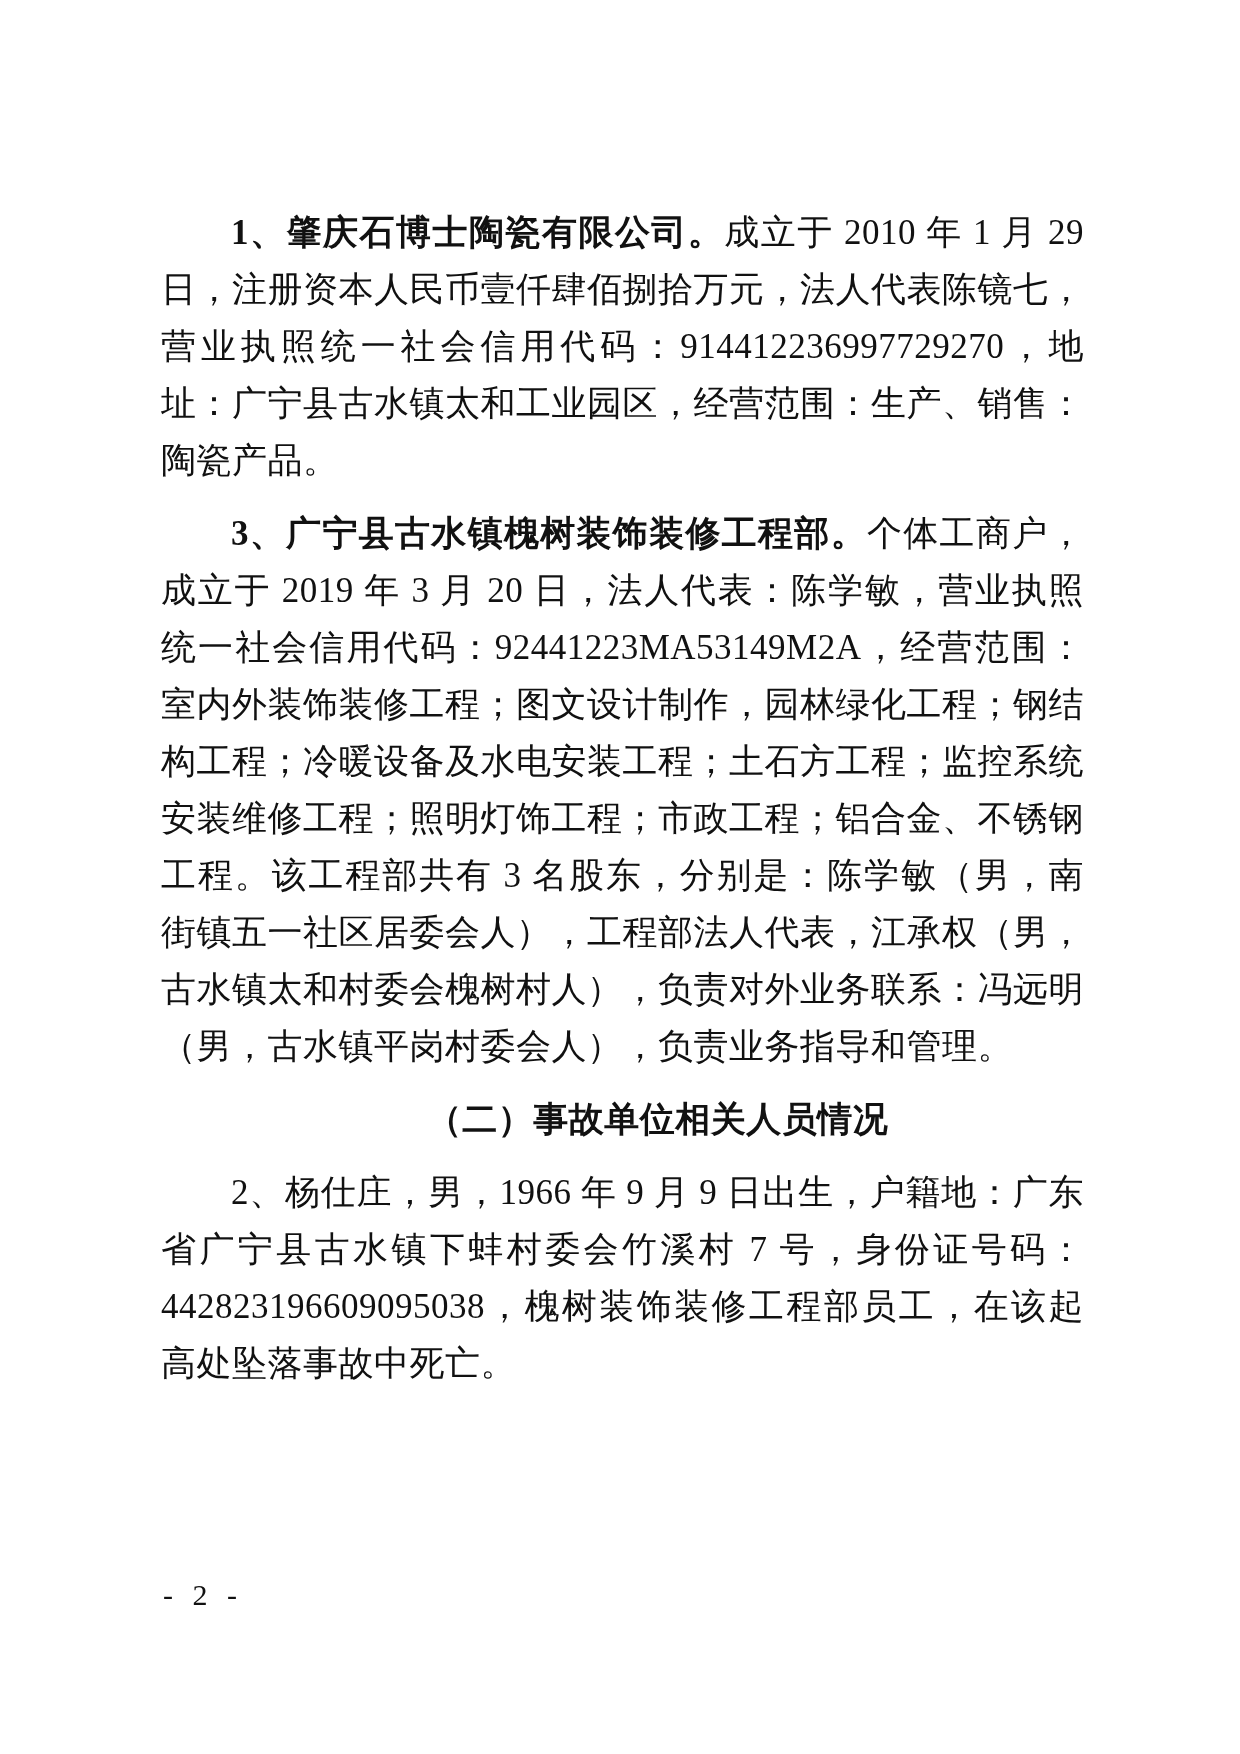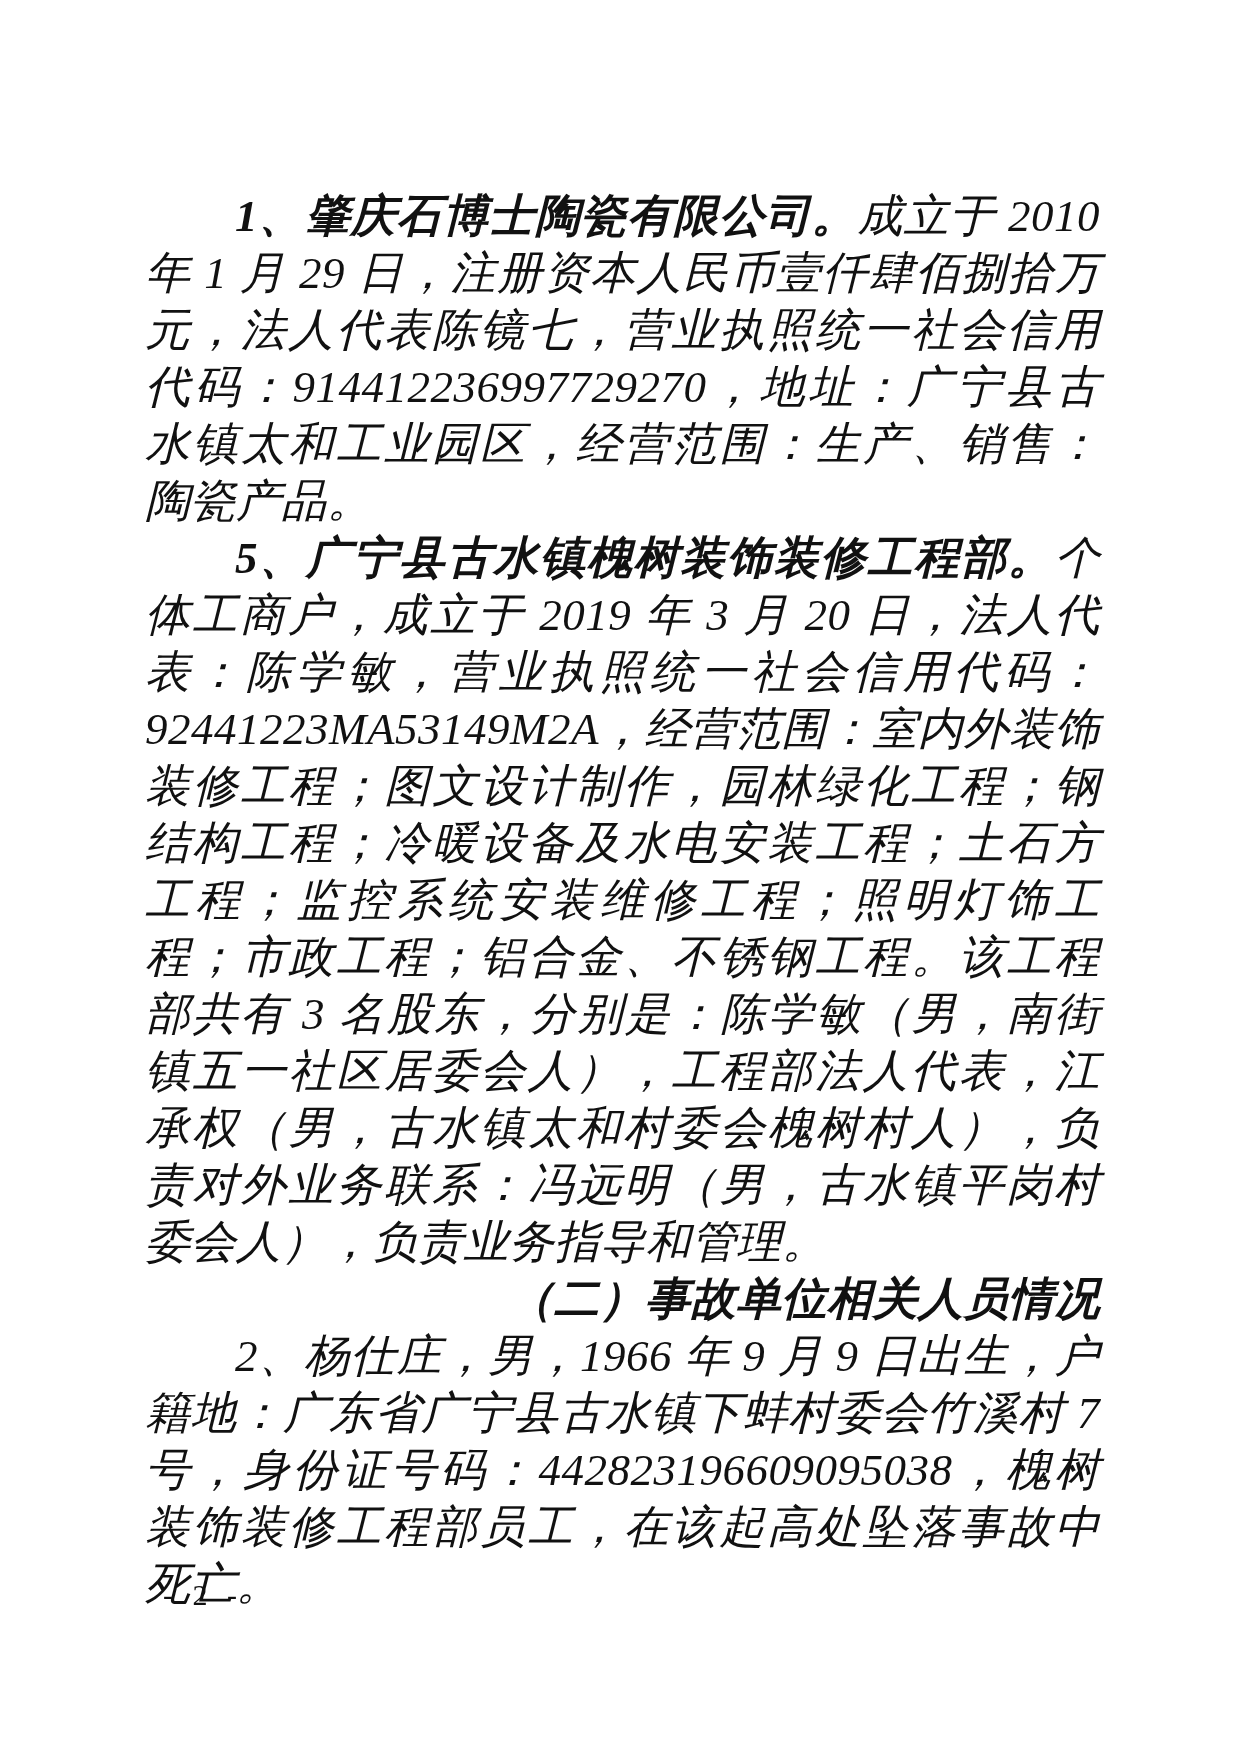--- a/index.html
+++ b/index.html
@@ -16,51 +16,50 @@
     font-family: "Liberation Serif", "DejaVu Serif", serif;
     color: #111111;
   }
   .doc-body {
     position: absolute;
     top: 188px;
     left: 145px;
     width: 955px;
   }
   .para {
-    margin: 0;
-    font-size: 45px;
+    margin: 16px;
+    font-size: 35px;
     line-height: 57px;
     text-align: justify;
     text-justify: inter-character;
     text-indent: 2em;
     letter-spacing: 0.5px;
-    font-style: italic;
   }
   .para .lead {
     font-weight: bold;
   }
   .para.heading {
     font-weight: bold;
-    text-align: right;
+    text-align: center;
   }
   .page-footer {
     position: absolute;
     left: 163px;
     top: 1578px;
     font-size: 30px;
     letter-spacing: 6px;
     color: #111111;
   }
 </style>
 </head>
 <body>
 
 <div class="page">
   <main class="doc-body" id="doc-body">
       <p class="para"><span class="lead">1、肇庆石博士陶瓷有限公司。</span><span>成立于 2010 年 1 月 29 日，注册资本人民币壹仟肆佰捌拾万元，法人代表陈镜七，营业执照统一社会信用代码：914412236997729270，地址：广宁县古水镇太和工业园区，经营范围：生产、销售：陶瓷产品。</span></p>
-      <p class="para"><span class="lead">5、广宁县古水镇槐树装饰装修工程部。</span><span>个体工商户，成立于 2019 年 3 月 20 日，法人代表：陈学敏，营业执照统一社会信用代码：92441223MA53149M2A，经营范围：室内外装饰装修工程；图文设计制作，园林绿化工程；钢结构工程；冷暖设备及水电安装工程；土石方工程；监控系统安装维修工程；照明灯饰工程；市政工程；铝合金、不锈钢工程。该工程部共有 3 名股东，分别是：陈学敏（男，南街镇五一社区居委会人），工程部法人代表，江承权（男，古水镇太和村委会槐树村人），负责对外业务联系：冯远明（男，古水镇平岗村委会人），负责业务指导和管理。</span></p>
+      <p class="para"><span class="lead">3、广宁县古水镇槐树装饰装修工程部。</span><span>个体工商户，成立于 2019 年 3 月 20 日，法人代表：陈学敏，营业执照统一社会信用代码：92441223MA53149M2A，经营范围：室内外装饰装修工程；图文设计制作，园林绿化工程；钢结构工程；冷暖设备及水电安装工程；土石方工程；监控系统安装维修工程；照明灯饰工程；市政工程；铝合金、不锈钢工程。该工程部共有 3 名股东，分别是：陈学敏（男，南街镇五一社区居委会人），工程部法人代表，江承权（男，古水镇太和村委会槐树村人），负责对外业务联系：冯远明（男，古水镇平岗村委会人），负责业务指导和管理。</span></p>
       <p class="para heading"><span>（二）事故单位相关人员情况</span></p>
       <p class="para"><span>2、杨仕庄，男，1966 年 9 月 9 日出生，户籍地：广东省广宁县古水镇下蚌村委会竹溪村 7 号，身份证号码：442823196609095038，槐树装饰装修工程部员工，在该起高处坠落事故中死亡。</span></p>
     </main>
   <footer class="page-footer">
     <span>- 2 -</span>
   </footer>
 </div>
 
 </body></html>

